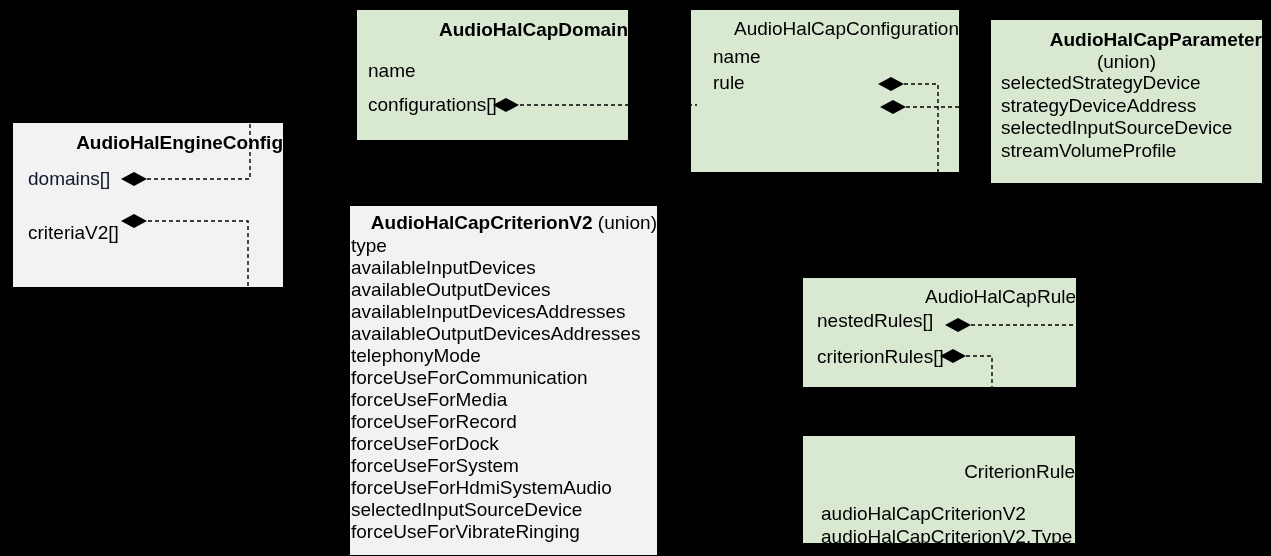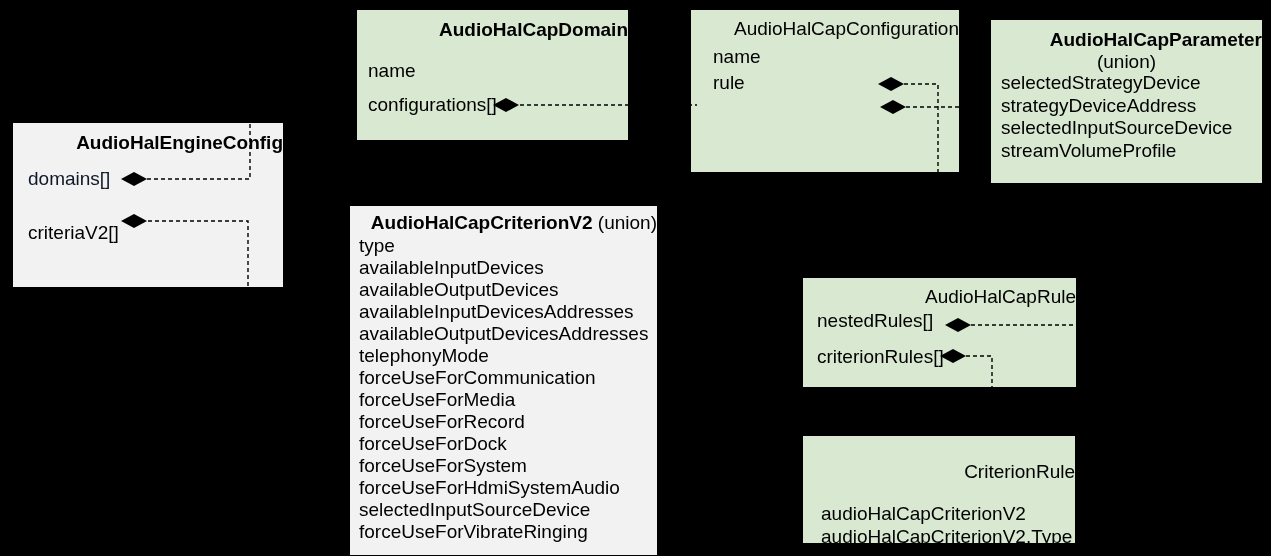--- a/index.html
+++ b/index.html
@@ -37,21 +37,21 @@
   #box-configuration .row{line-height:24px;padding-left:22px;}
   #box-configuration .r0{margin-top:4px;}
   #box-configuration .r1{margin-top:2px;}
 
   
   #box-parameter{left:991px;top:20px;width:271px;height:163px;padding-top:8px;}
   #box-parameter .row{line-height:22.5px;padding-left:10px;}
 
   
   #box-criterion-v2{left:350px;top:193px;width:307px;height:349px;padding-top:5px;margin-top:13px;}
-  #box-criterion-v2 .row{line-height:22px;padding-left:9px;}
+  #box-criterion-v2 .row{line-height:22px;padding-left:1px;}
 
   
   #box-rule{left:803px;top:278px;width:273px;height:109px;padding-top:7px;}
   #box-rule .row{line-height:24px;padding-left:14px;}
   #box-rule .r0{}
   #box-rule .r1{margin-top:12px;}
 
   
   #box-criterion-rule{left:803px;top:436px;width:272px;height:107px;padding-top:24px;}
   #box-criterion-rule .row{line-height:23px;padding-left:18px;}

